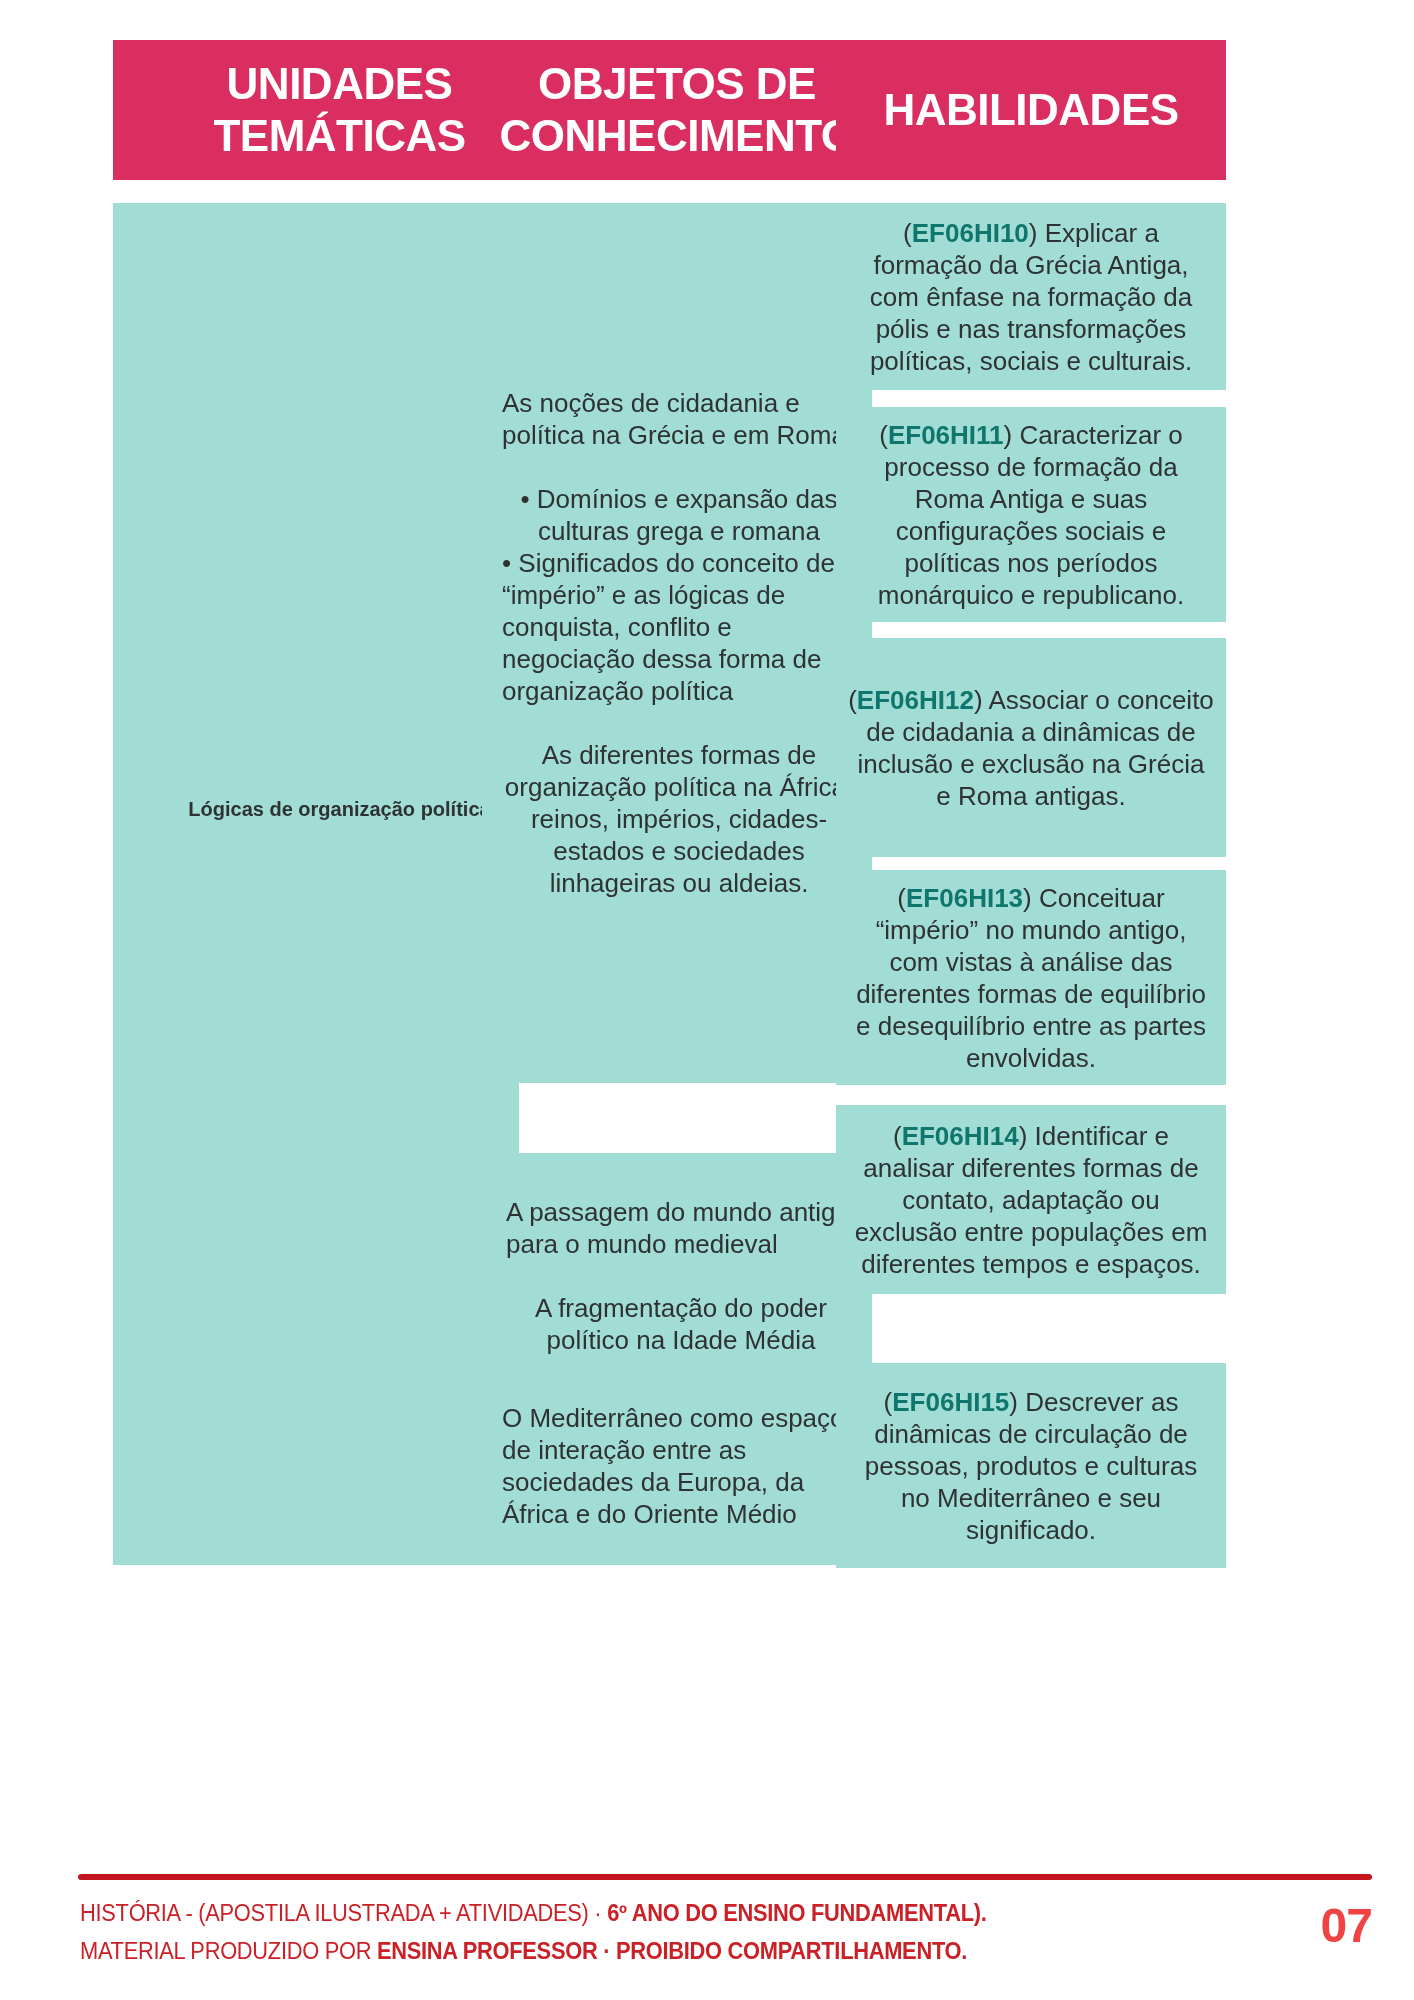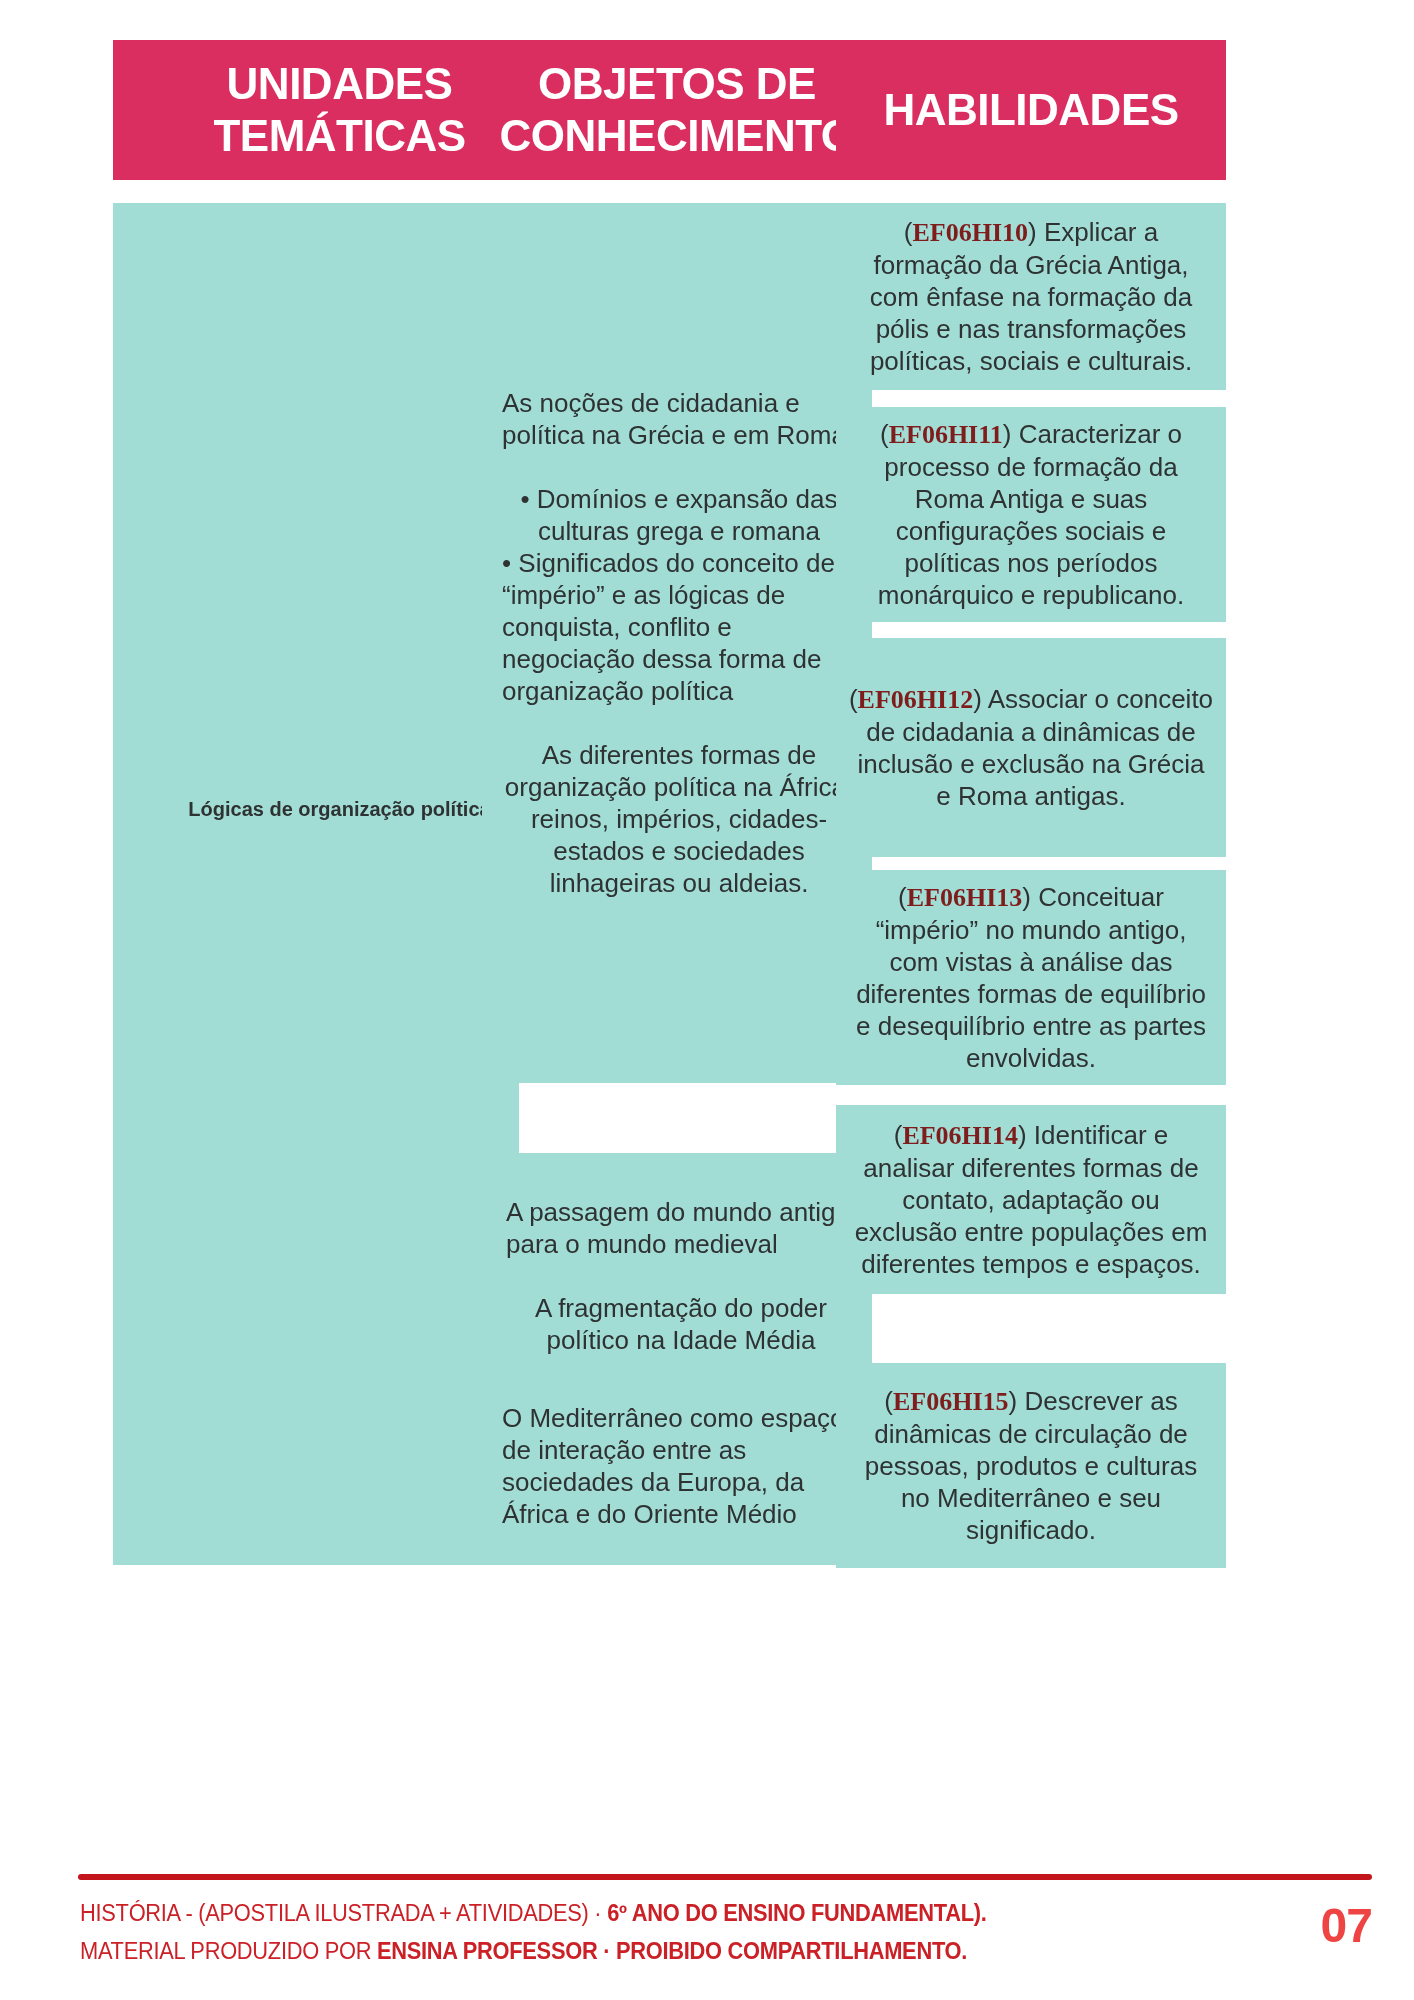--- a/index.html
+++ b/index.html
@@ -30,21 +30,21 @@
   .unit-label{
     font-weight:bold;font-size:20px;line-height:31px;text-align:center;
     max-width:310px;margin:0 auto 150px auto;
   }
   .unit-cell{align-items:center;justify-content:center;display:flex;}
 
   p.obj-p{margin:0;}
   p.obj-p.gap{margin-top:32px;text-align:center;}
 
   .skill-text{margin:0;}
-  .skill-text b{color:#7f1d1d;font-family:Liberation Serif, serif;}
+  .skill-text b{color:#0f766e;}
 
   
   .footer-rule{
     position:absolute;left:78px;top:1874px;width:1294px;height:6px;
     background:#c3161c;border-radius:3px;
   }
   .footer-text{
     position:absolute;left:80px;top:1902px;color:#cb2026;
     font-size:23px;line-height:1.0;letter-spacing:-0.3px;
     display:flex;flex-direction:column;gap:15px;

